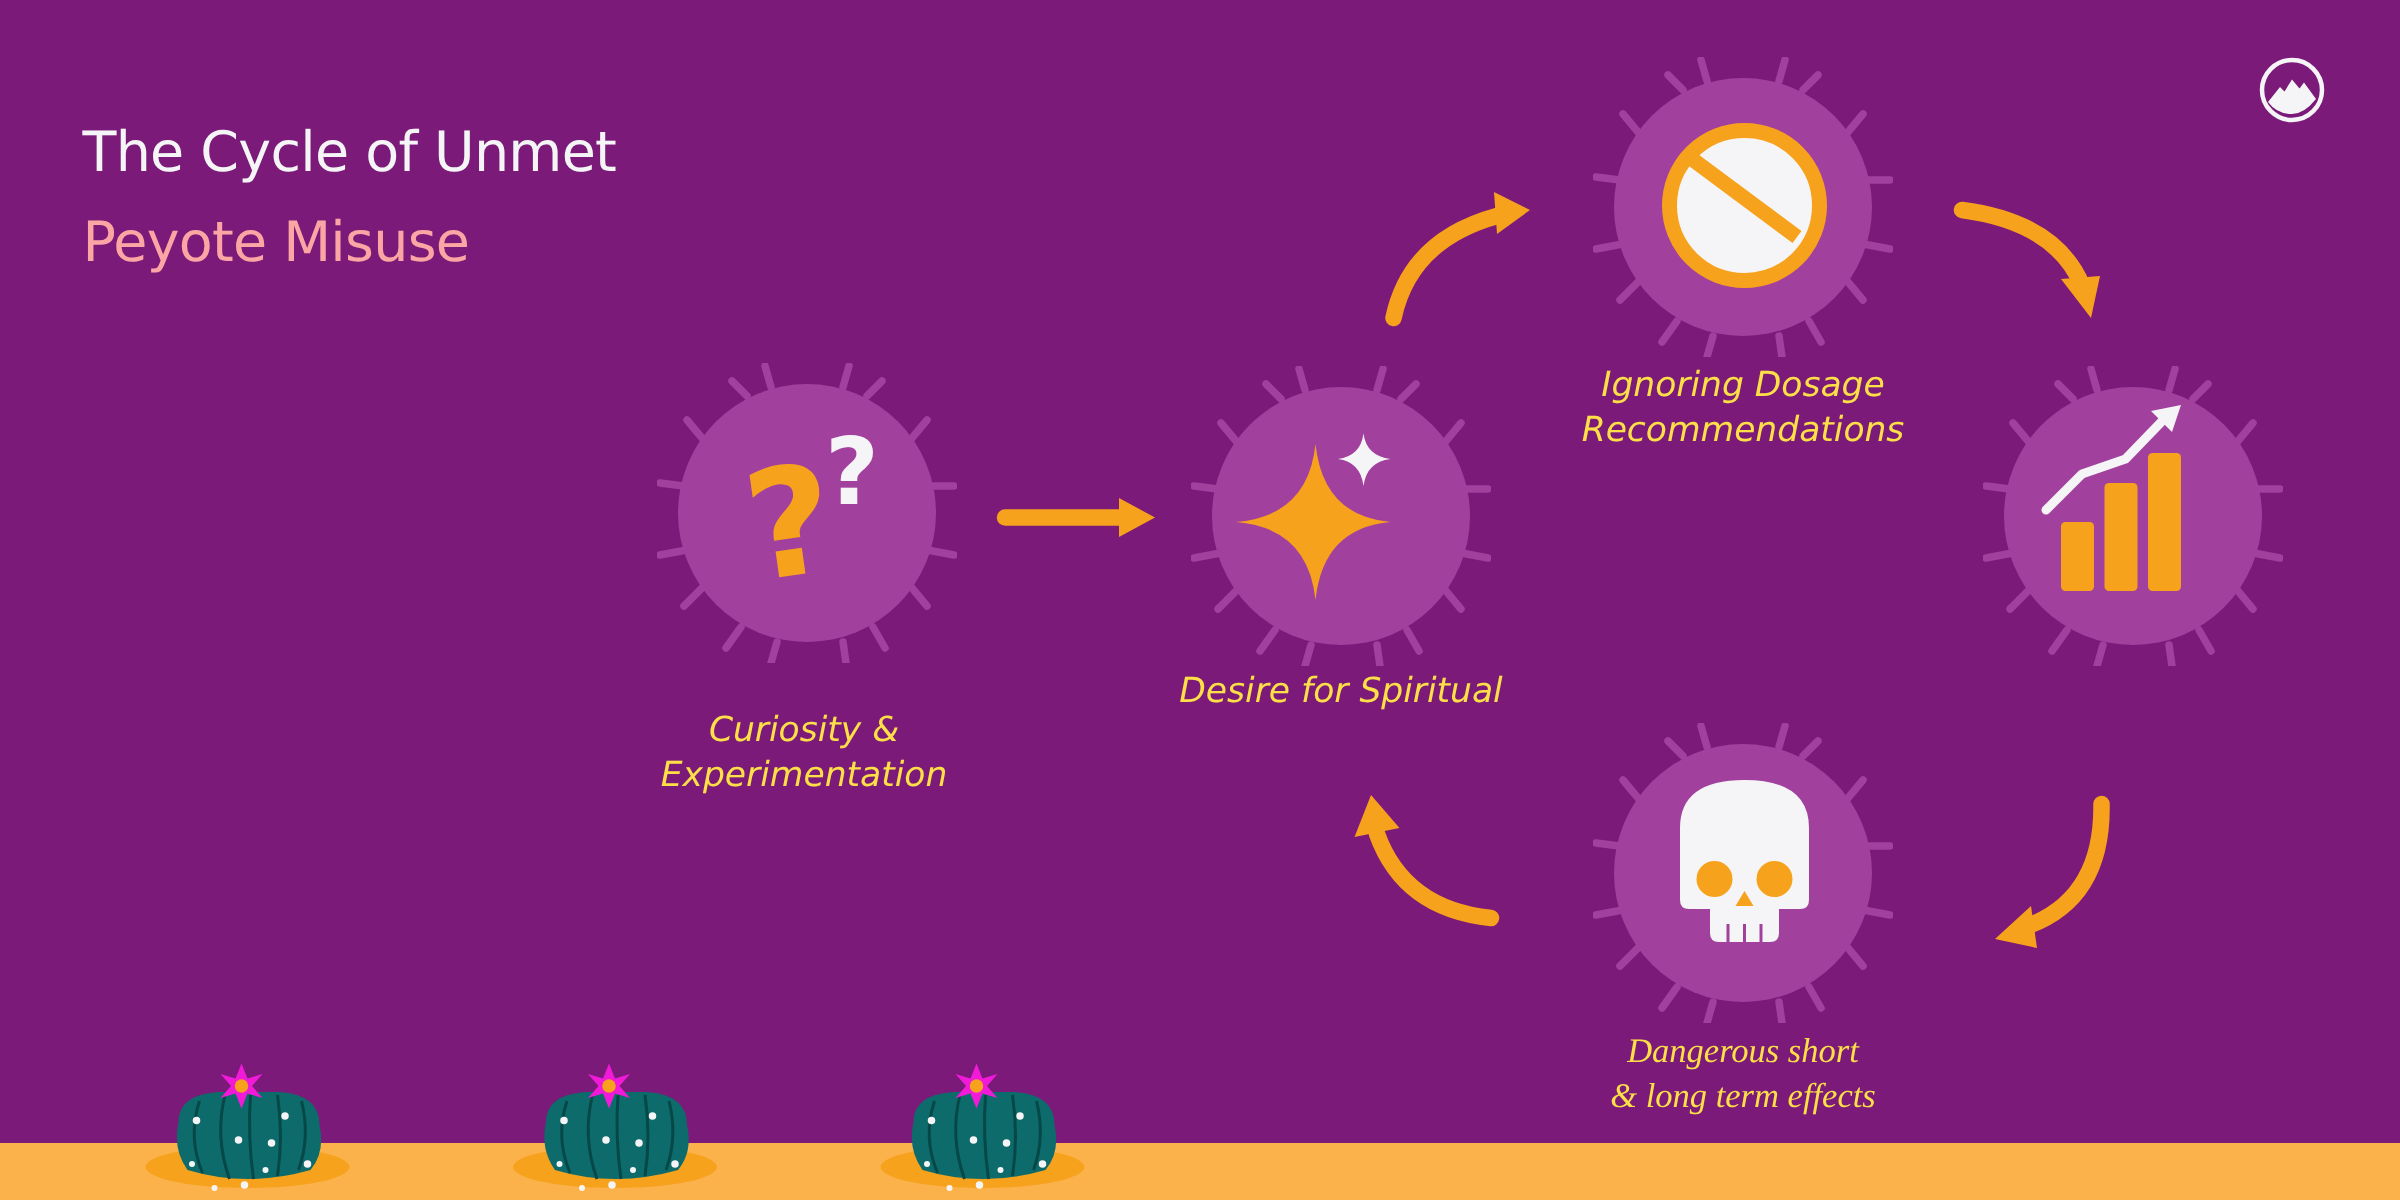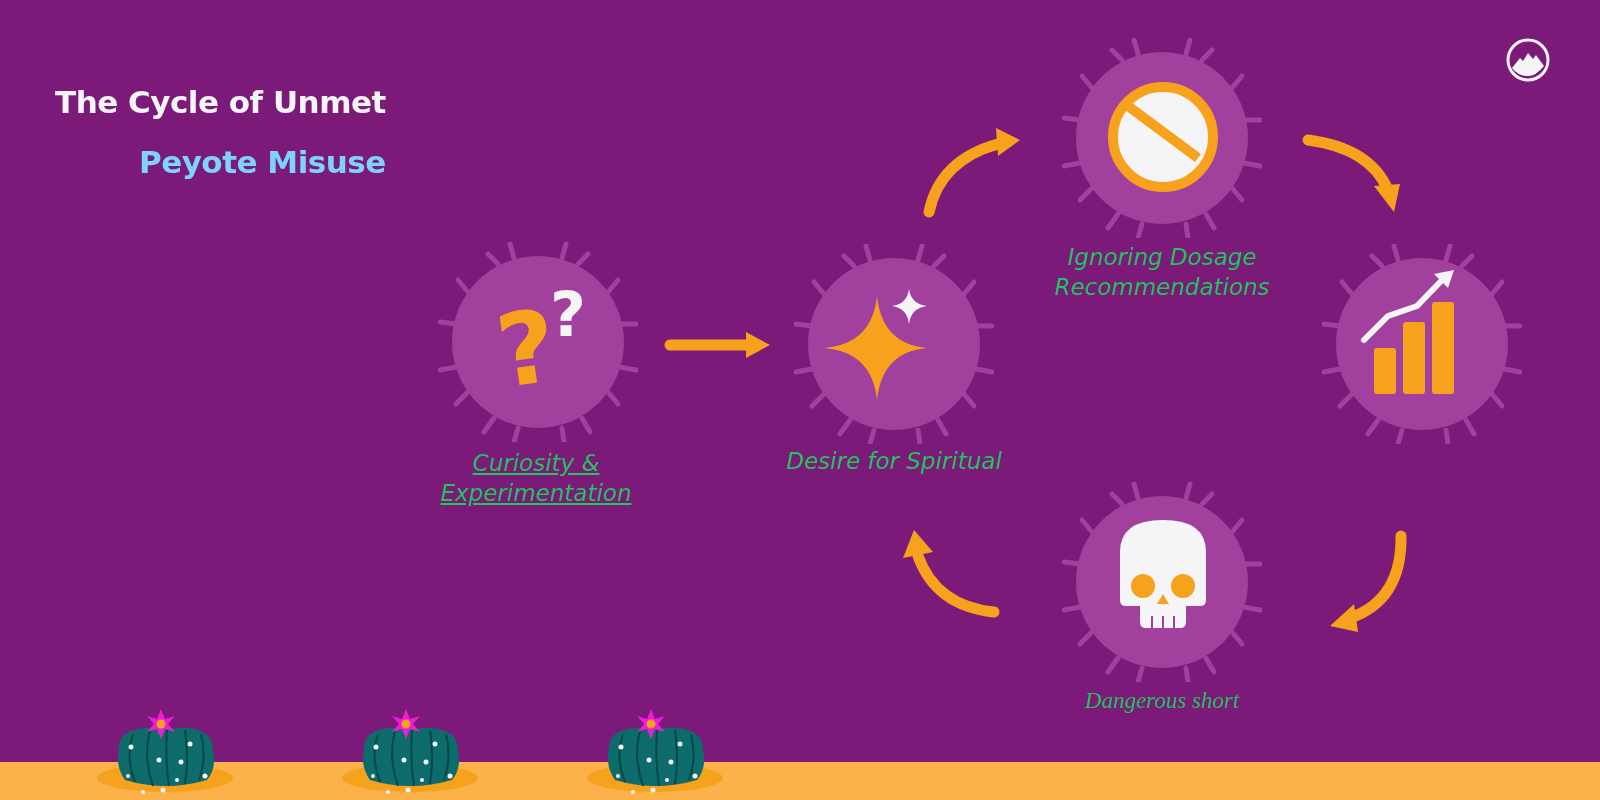--- a/index.html
+++ b/index.html
@@ -1,23 +1,23 @@
 <!DOCTYPE html>
 <html><head>
 <meta charset="utf-8">
 <style>
   html, body { margin:0; padding:0; }
   body { width:1600px; height:800px; overflow:hidden; background:#7b1a78; position:relative; font-family:"Liberation Sans", sans-serif; }
-  .title { position:absolute; left:55px; top:72px; font-family:"DejaVu Sans", sans-serif; font-weight:bold; font-size:31px; line-height:60px; letter-spacing:-0.5px; color:#f5f5f7; margin:0; }
-  .title .accent { color:#7dd3fc; display:block;text-align:right; }
+  .title { position:absolute; left:55px; top:72px; font-family:"DejaVu Sans", sans-serif; font-weight:normal; font-size:37px; line-height:60px; letter-spacing:-0.5px; color:#f5f5f7; margin:0; }
+  .title .accent { color:#fca5a5; display:block; }
   .title span { display:block; }
   .logo { position:absolute; left:1506px; top:38px; width:44px; height:44px; }
   .node { position:absolute; width:200px; height:200px; }
   .node svg.blob { position:absolute; left:0; top:0; }
-  .label { position:absolute; width:340px; text-align:center; font-family:"DejaVu Sans", sans-serif; font-style:italic; font-size:23px; line-height:30px; color:#22c55e; }
+  .label { position:absolute; width:340px; text-align:center; font-family:"DejaVu Sans", sans-serif; font-style:italic; font-size:23px; line-height:30px; color:#fde047; }
   .ground { position:absolute; left:0; top:762px; width:1600px; height:38px; background:#fbb24a; }
   .cactus { position:absolute; width:140px; height:100px; }
   .arrow { position:absolute; left:0; top:0; }
 </style>
 </head>
 <body>
 
 <h1 class="title">
   <span>The Cycle of Unmet</span>
   <span class="accent">Peyote Misuse</span>
@@ -54,21 +54,21 @@
   </defs>
 </svg>
 
 <div class="node" style="left:438px;top:242px;">
   <svg class="blob" width="200" height="200" viewBox="0 0 200 200">
     <use href="#spiky"></use>
     <text x="60" y="142" font-family="DejaVu Sans, sans-serif" font-weight="bold" font-size="100" fill="#f7a21c" transform="rotate(-8 85 110)">?</text>
     <text x="112" y="94" font-family="DejaVu Sans, sans-serif" font-weight="bold" font-size="62" fill="#f5f5f7">?</text>
   </svg>
 </div>
-<div class="label" style="left:366px;top:448px;text-decoration:underline;">
+<div class="label" style="left:366px;top:472px;">
   <div>Curiosity &amp;</div>
   <div>Experimentation</div>
 </div>
 
 <div class="node" style="left:794px;top:244px;">
   <svg class="blob" width="200" height="200" viewBox="0 0 200 200">
     <use href="#spiky"></use>
     <path d="M83 52 Q88 100 133 104 Q88 108 83 156 Q78 108 30 104 Q78 100 83 52 Z" fill="#f7a21c"></path>
     <path d="M115 45 Q117 60 133 62 Q117 64 115 80 Q113 64 98 62 Q113 60 115 45 Z" fill="#f5f5f7"></path>
   </svg>
@@ -111,20 +111,21 @@
     <polygon points="101,112 95,122 107,122" fill="#f7a21c"></polygon>
     <g stroke="#a2409e" stroke-width="2">
       <line x1="90" y1="134" x2="90" y2="146"></line>
       <line x1="101" y1="134" x2="101" y2="146"></line>
       <line x1="112" y1="134" x2="112" y2="146"></line>
     </g>
   </svg>
 </div>
 <div class="label" style="left:992px;top:686px;font-family:Liberation Serif, serif;">
   <div>Dangerous short</div>
+  <div>&amp; long term effects</div>
 </div>
 
 <svg class="arrow" width="1600" height="800" viewBox="0 0 1600 800" style="pointer-events:none;">
   <g>
     <line x1="670" y1="345" x2="752" y2="345" stroke="#f7a21c" stroke-width="11" stroke-linecap="round"></line>
     <polygon points="746,332 770,345 746,358" fill="#f7a21c"></polygon>
   </g>
   <g>
     <path d="M929 212 Q940 160 998 144" fill="none" stroke="#f7a21c" stroke-width="11" stroke-linecap="round"></path>
     <polygon points="996,128 1020,140 998,156" fill="#f7a21c"></polygon>

